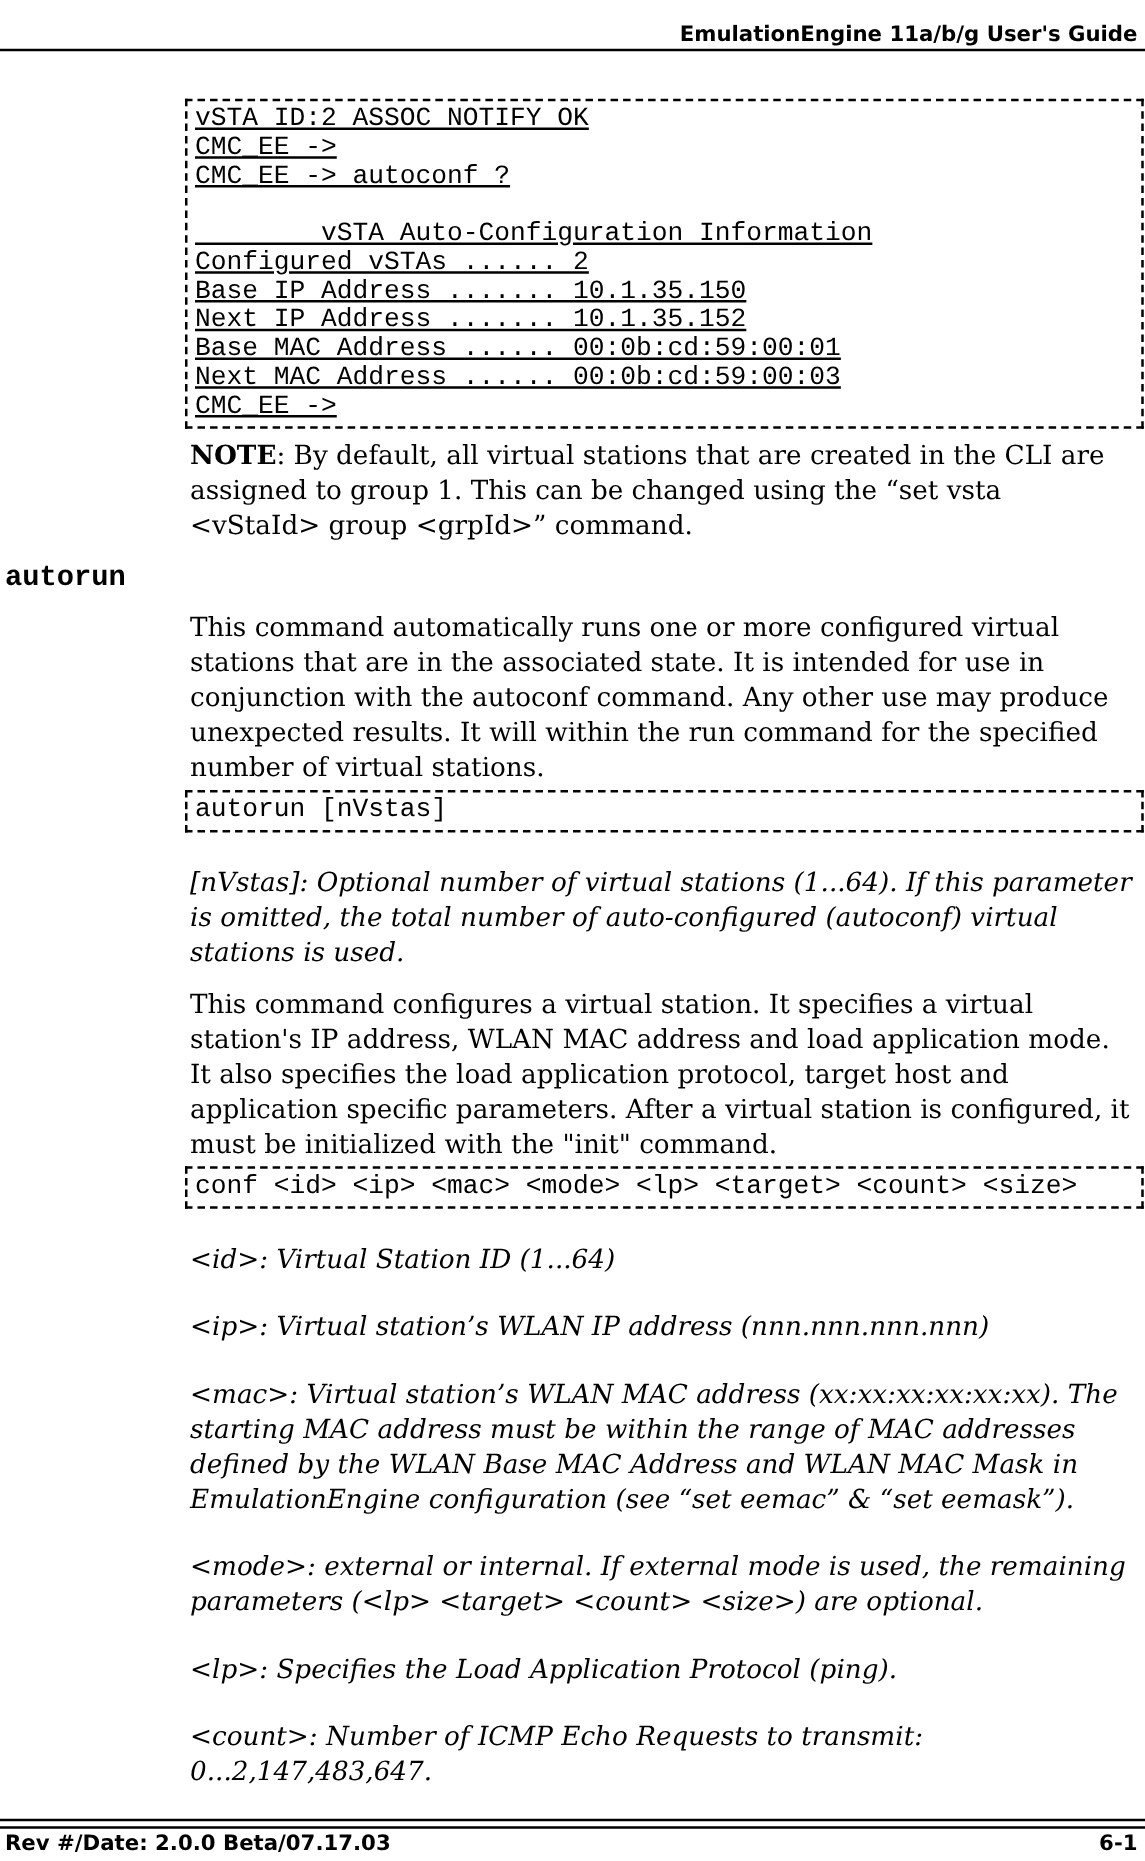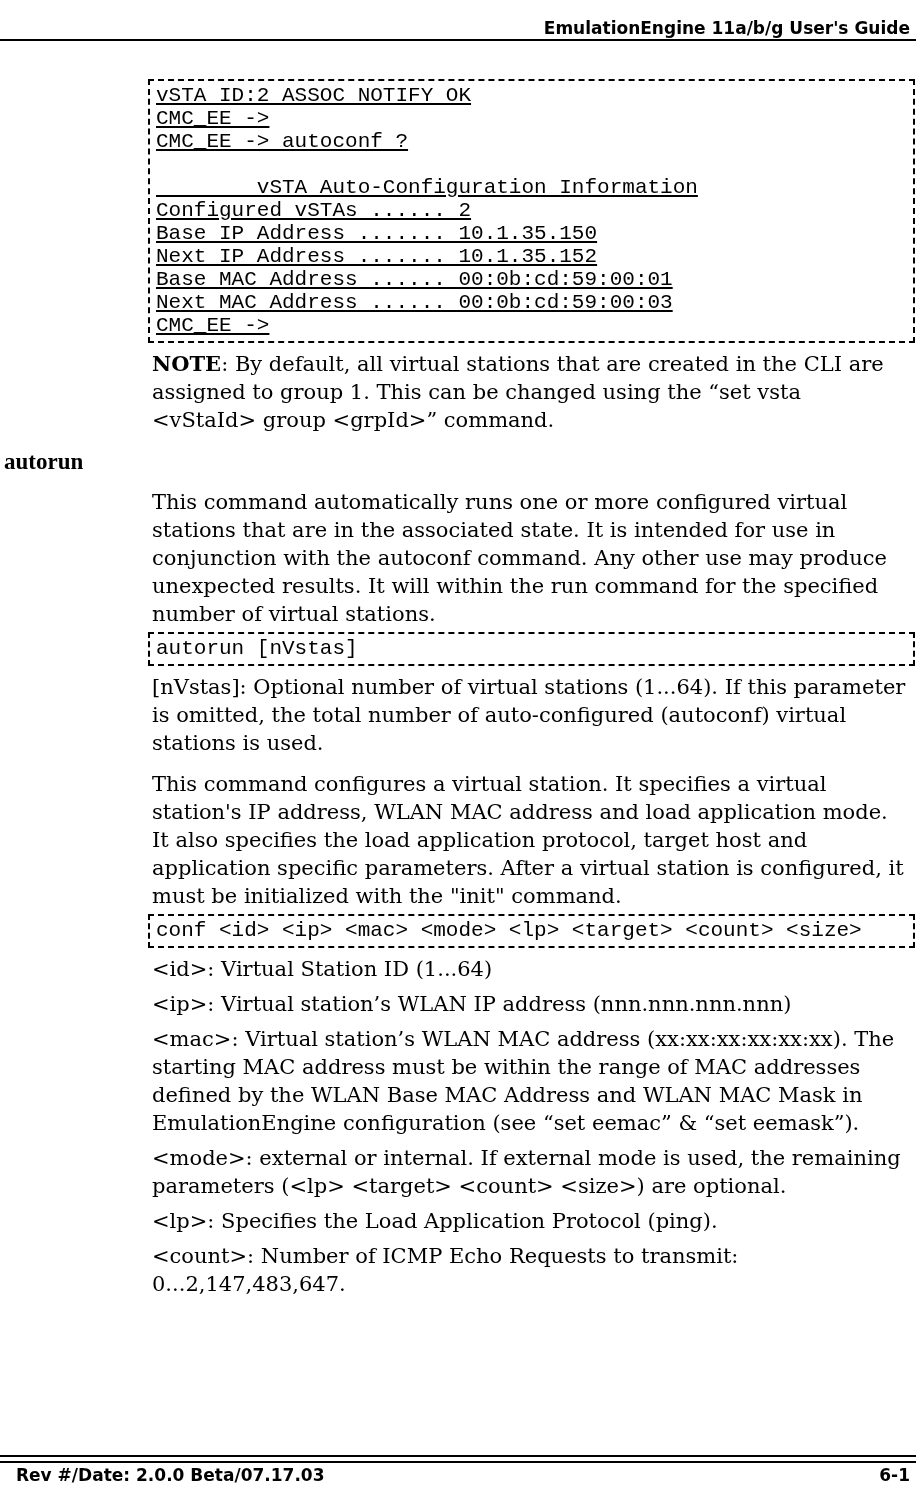--- a/index.html
+++ b/index.html
@@ -37,49 +37,49 @@
   }
   .block-terminal { margin-top: 38px; text-decoration: underline; }
   .para {
     font-size: 21px;
     line-height: 28px;
     margin-left: 152px;
     margin-right: 8px;
   }
   .note-para { margin-top: 7px; }
   .cmd-heading {
-    font-family: Liberation Serif, serif;
+    font-family: Liberation Mono, monospace;
     font-weight: bold;
     font-size: 23px;
     line-height: 26px;
     margin: 15px 0 0 4px;
   }
   .desc { margin-top: 13px; }
   .block-syntax { margin-top: 4px; }
-  .param { margin-top: 7px; }
+  .param { margin-top: 26px; font-style: italic; }
   .page-footer {
     position: absolute;
     left: 0;
     right: 0;
     bottom: 0;
   }
   .footer-rule {
     height: 8px;
     border-top: 2px solid #000000;
     border-bottom: 2px solid #000000;
   }
   .footer-row {
     display: flex;
     justify-content: space-between;
     align-items: baseline;
     font-family: "DejaVu Sans", sans-serif;
     font-weight: bold;
     font-size: 17px;
     line-height: 21px;
-    padding: 2px 6px 3px 16px;
+    padding: 2px 6px 3px 4px;
   }
 </style>
 </head>
 <body>
 
 <header class="page-header">
   <div class="header-title">EmulationEngine 11a/b/g User's Guide</div>
 </header>
 
 <main>

